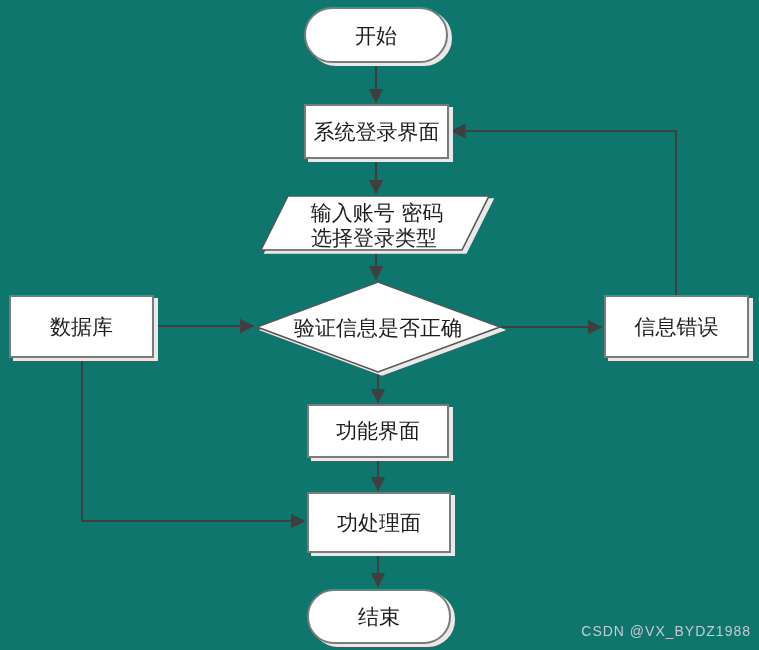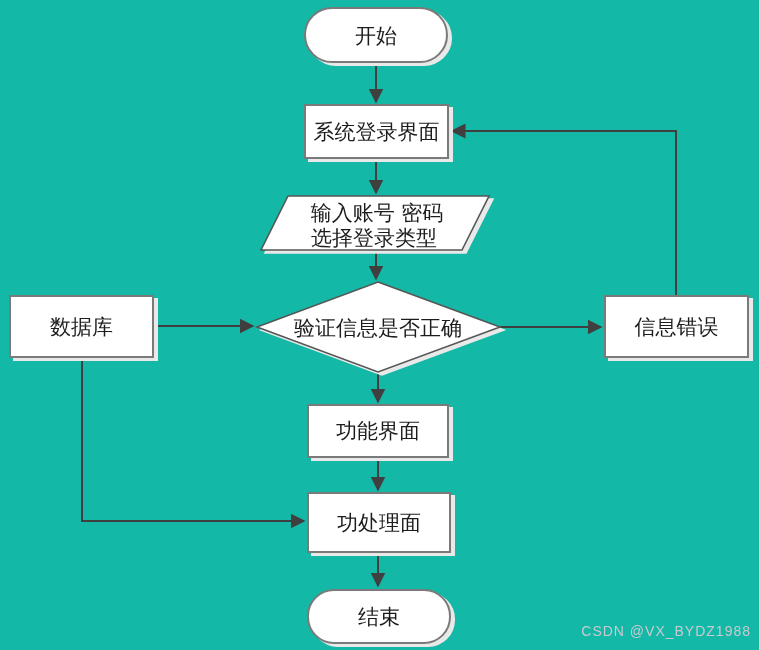--- a/index.html
+++ b/index.html
@@ -1,20 +1,20 @@
 <!DOCTYPE html>
 <html><head>
 <meta charset="utf-8">
 <style>
   html, body { margin: 0; padding: 0; background: #ffffff; }
   .canvas {
     position: relative;
     width: 759px;
     height: 650px;
-    background: #14b8a6;
+    background: #0f766e;
     overflow: hidden;
     font-family: "DejaVu Serif", serif;
   }
   svg { display: block; }
   .connector {
     stroke: #3f3f3f;
     stroke-width: 2;
     fill: none;
   }
   .shape {

